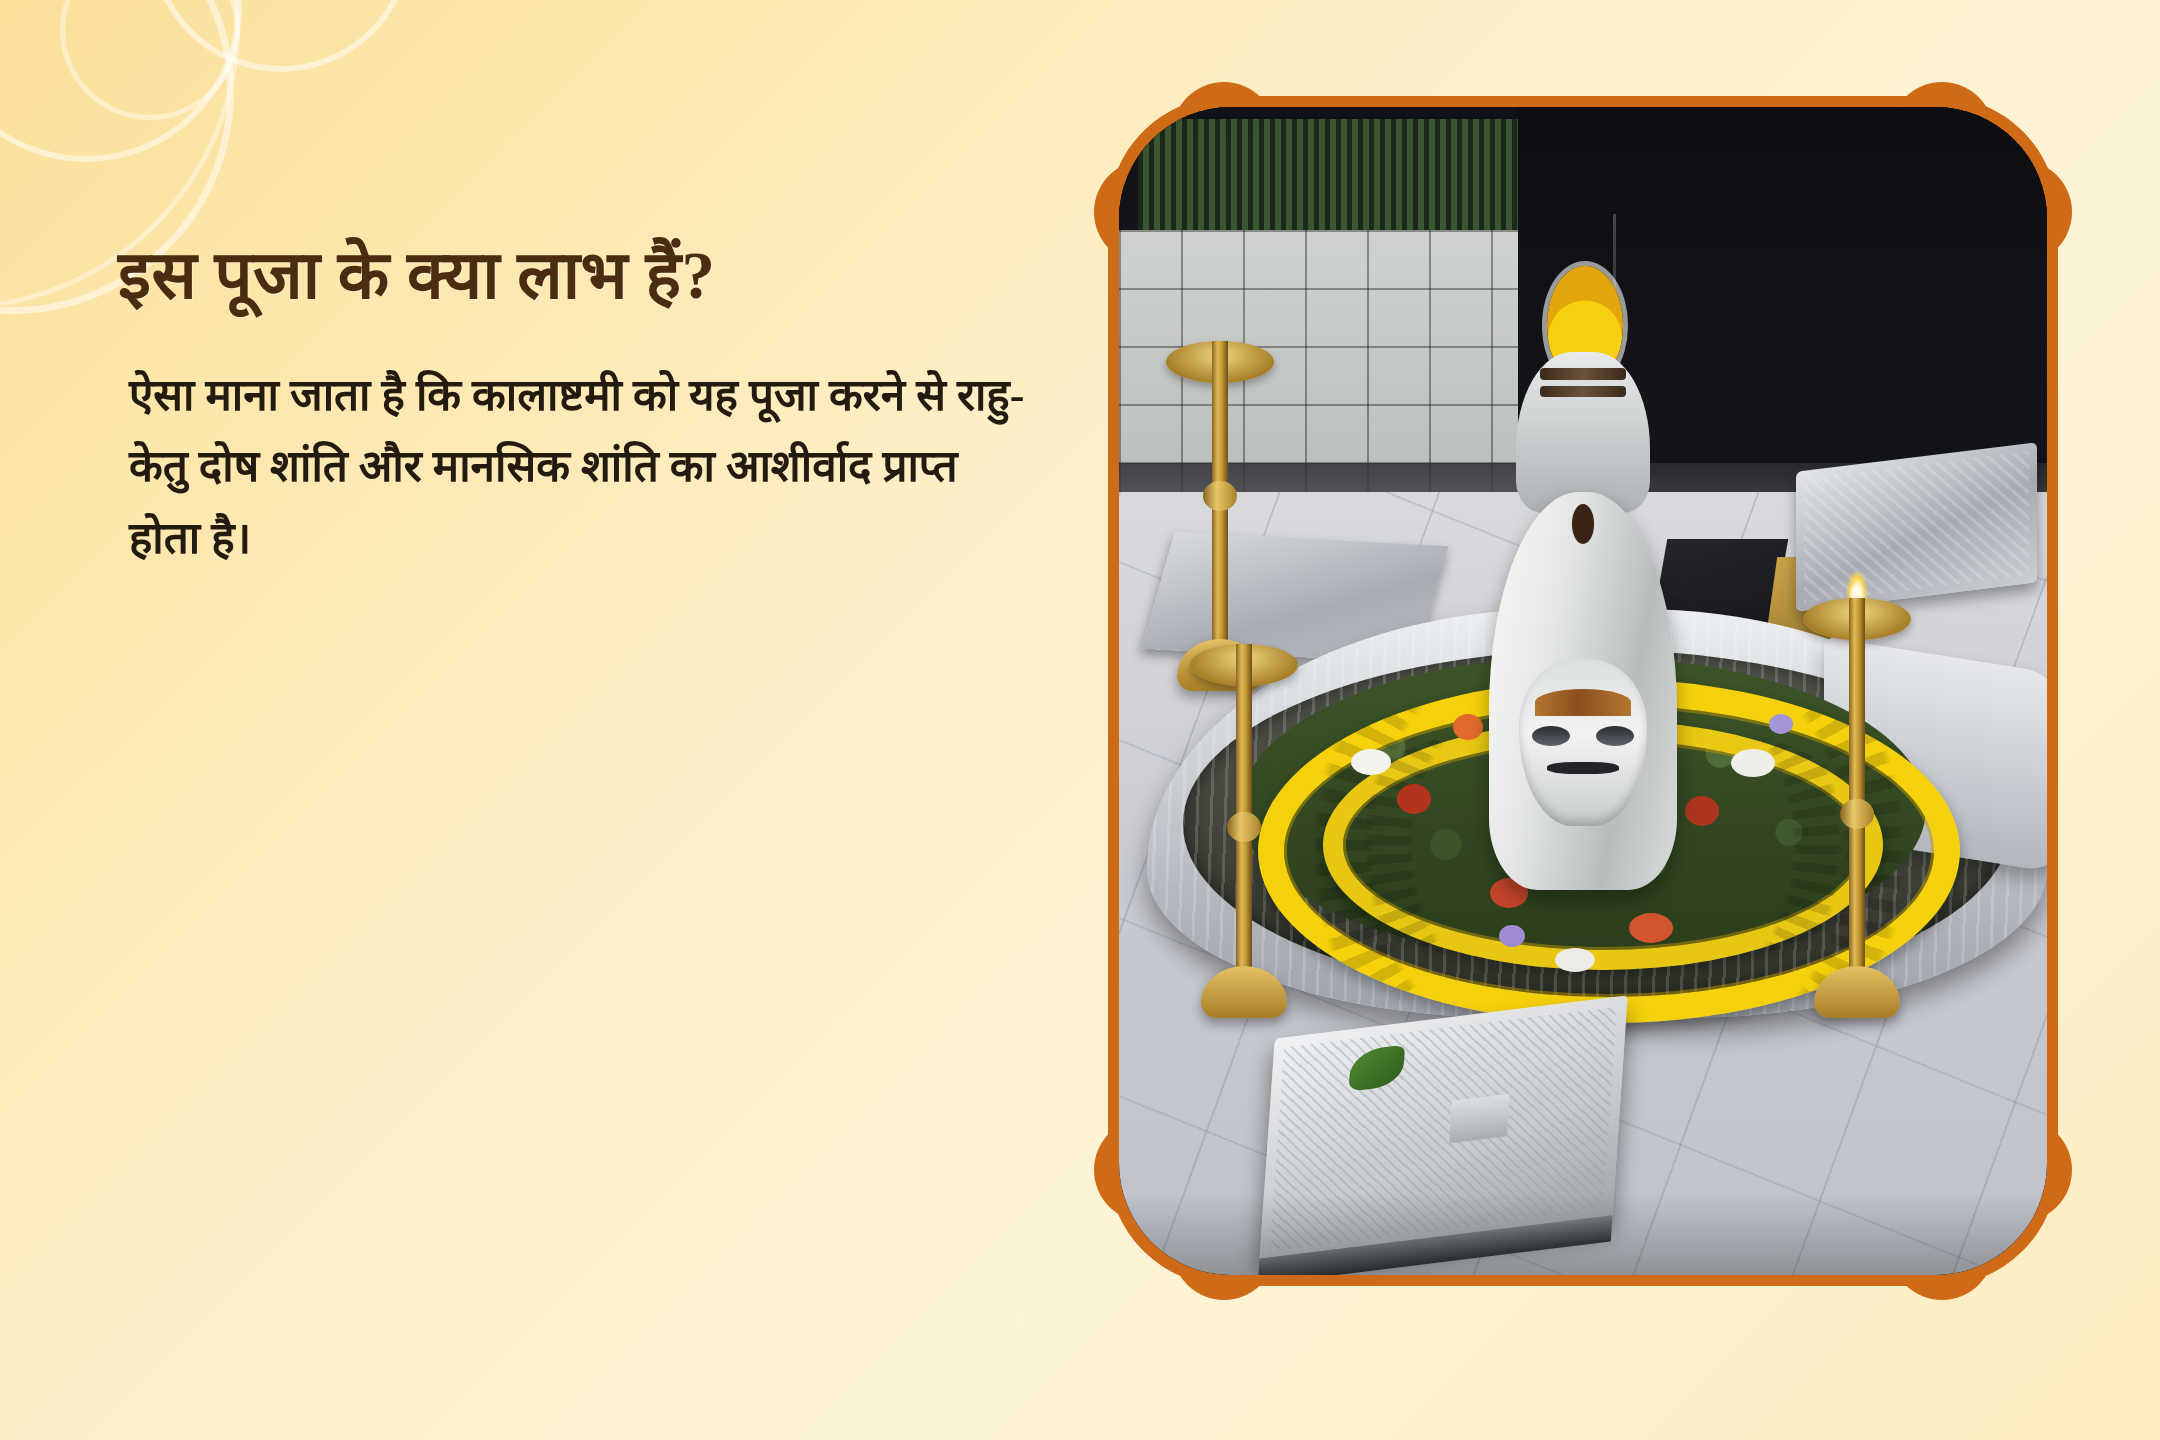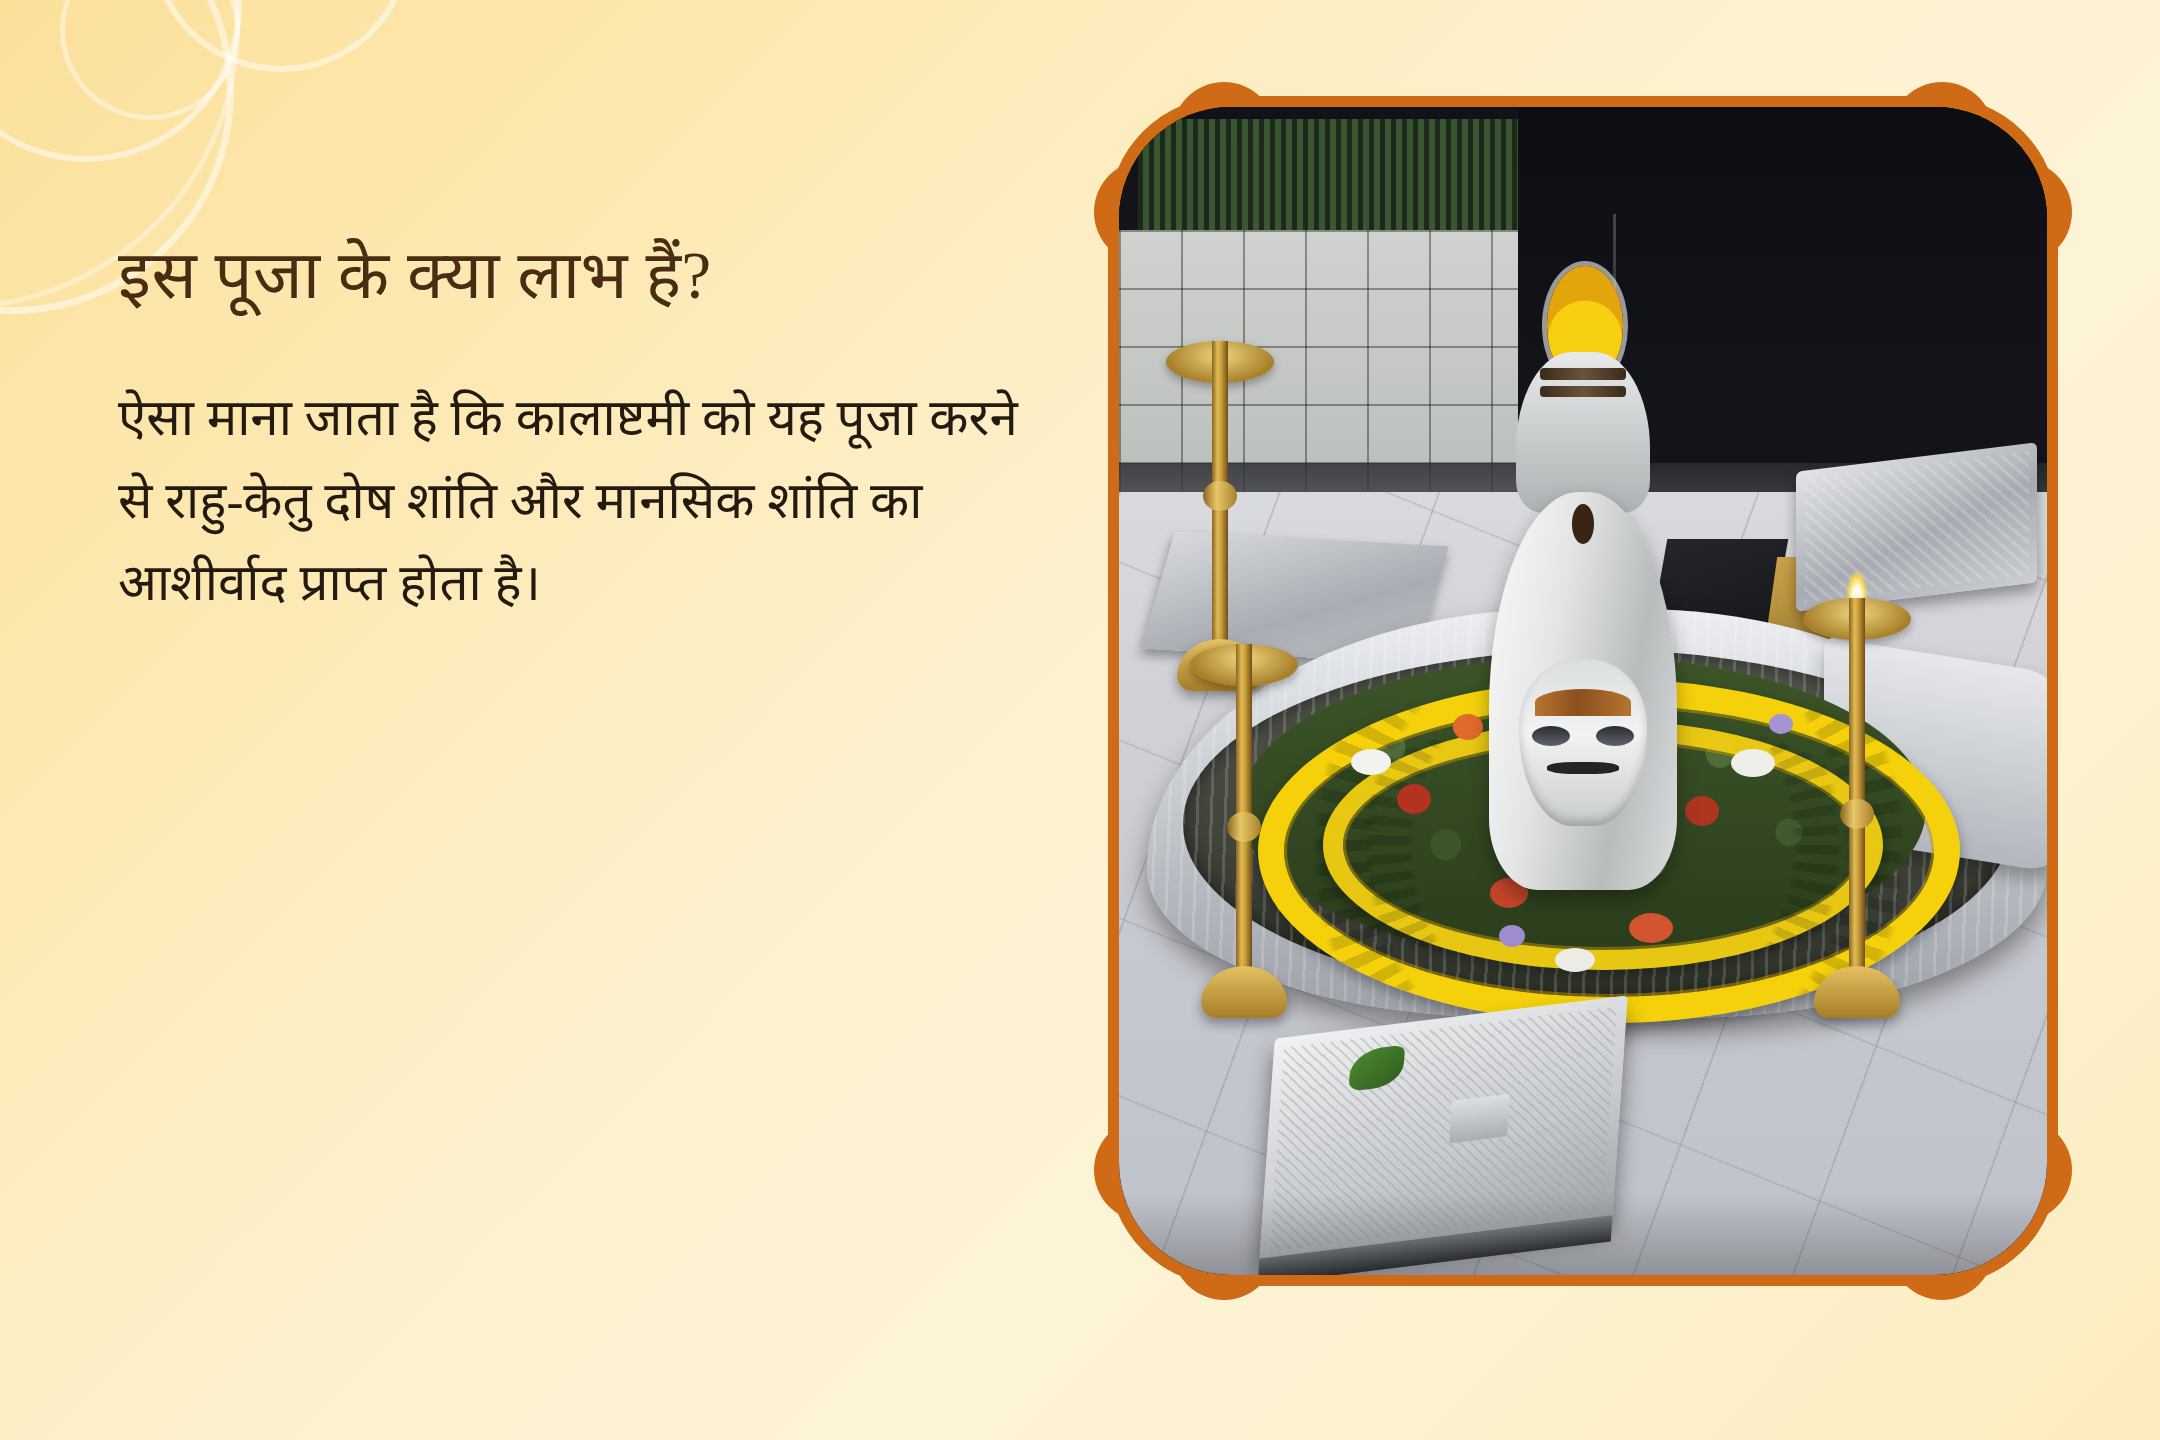--- a/index.html
+++ b/index.html
@@ -21,27 +21,27 @@
   .deco.d2{width:430px;height:430px;left:-210px;top:-130px;border-width:7px;}
   .deco.d3{width:250px;height:250px;left:150px;top:-190px;border-width:6px;}
   .deco.d4{width:560px;height:560px;left:-330px;top:-260px;border-width:5px;border-color:rgba(255,255,255,0.38);}
   .deco.d5{width:170px;height:170px;left:60px;top:-60px;border-width:5px;border-color:rgba(255,255,255,0.42);}
 
   
   .textcol{
     position:absolute;left:118px;top:236px;width:940px;
   }
   .headline{
-    font-size:67px;line-height:1.18;font-weight:normal;color:#4a2d10;
-    letter-spacing:0.5px;margin:0 0 62px 0;
+    font-size:67px;line-height:1.18;font-weight:bold;color:#4a2d10;
+    letter-spacing:0.5px;margin:0 0 45px 0;
     text-shadow:1px 1px 0 rgba(255,255,255,0.35);
   }
   .bodytext{
-    font-size:51px;line-height:1.62;color:#231a10;margin:0;
-    font-weight:400;max-width:900px;
+    font-size:44px;line-height:1.62;color:#231a10;margin:11px;
+    font-weight:700;max-width:900px;
   }
 
   
   .photo-wrap{
     position:absolute;left:1108px;top:96px;width:950px;height:1190px;
   }
   .frame{
     position:absolute;inset:0;
     
     background:#cf6a16;

